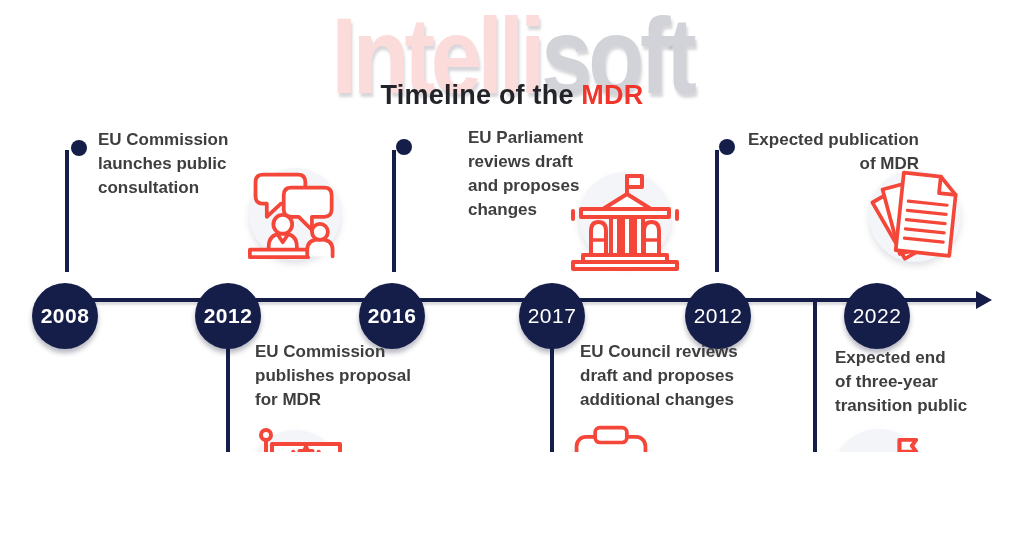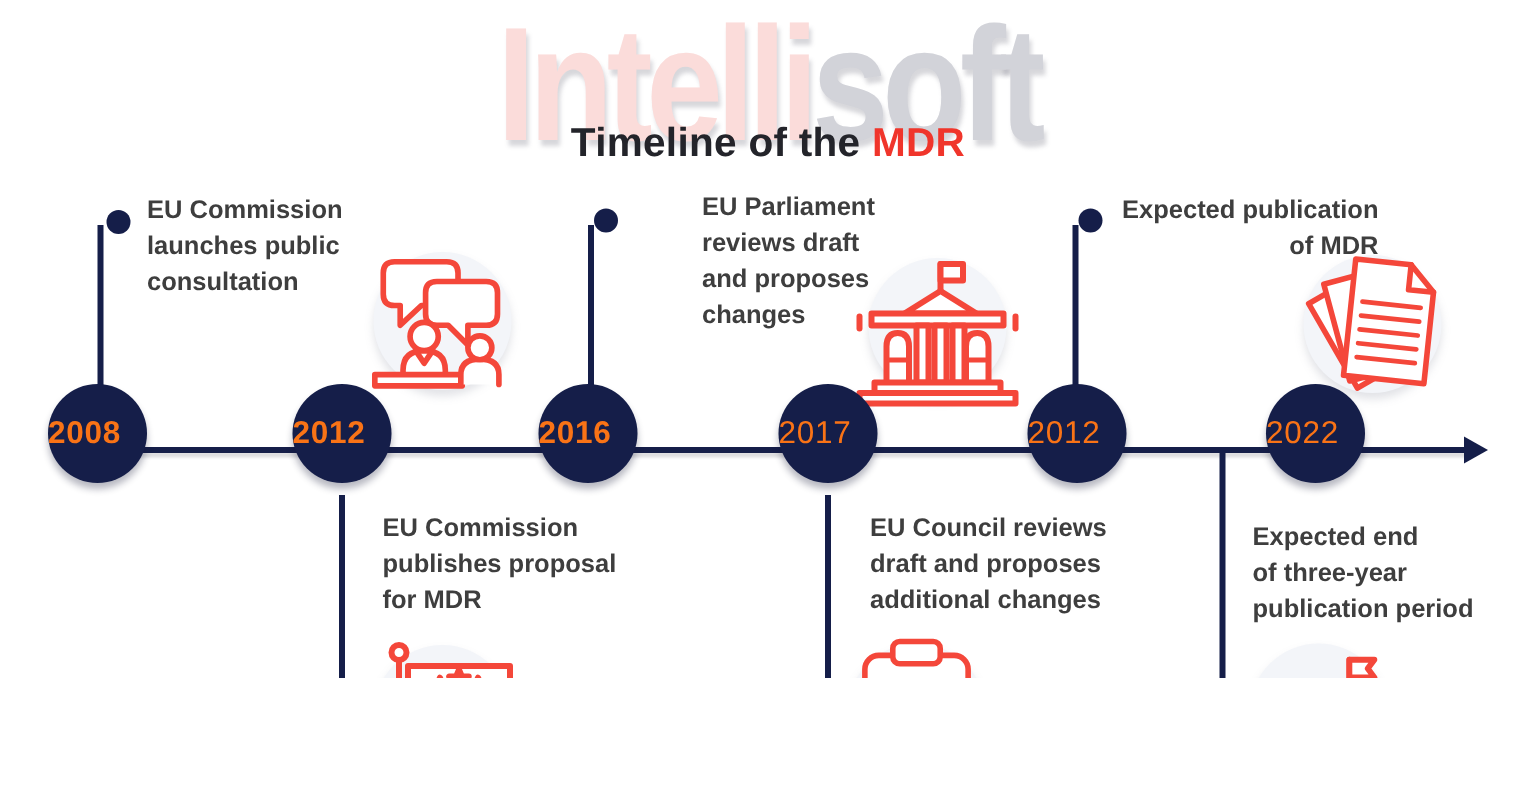--- a/index.html
+++ b/index.html
@@ -36,22 +36,22 @@
     position:absolute;left:65px;top:298px;width:913px;height:4px;
     background:var(--navy);z-index:3;box-shadow:0 3px 2px rgba(60,60,80,.18);
   }
   .arrowhead{
     position:absolute;left:976px;top:291px;width:0;height:0;z-index:3;
     border-left:16px solid var(--navy);
     border-top:9px solid transparent;border-bottom:9px solid transparent;
   }
   
   .node{
-    position:absolute;top:256px;width:66px;height:66px;border-radius:50%;
-    background:var(--navy);color:#f97316;display:flex;align-items:center;justify-content:flex-start;
+    position:absolute;top:283px;width:66px;height:66px;border-radius:50%;
+    background:var(--navy);color:#ffffff;display:flex;align-items:center;justify-content:center;
     z-index:5;box-shadow:0 4px 5px rgba(15,20,50,.3);font-size:21px;letter-spacing:.5px;
   }
   .yb{font-weight:700;}
   .yl{font-weight:400;}
   .n2008{left:32px}.n2012{left:195px}.n2014{left:359px}
   .n2015{left:519px}.n2016{left:685px}.n2019{left:844px}
   
   .connector{position:absolute;width:4px;background:var(--navy);z-index:4;}
   .c2008{left:65px;top:150px;height:122px;}
   .c2014{left:392px;top:150px;height:122px;}
@@ -251,21 +251,21 @@
   </div>
 
   <div>
     <div class="connector c2019"></div>
     <div class="enddot d2019"></div>
     <div class="node n2019 yl">
         <span>2022</span>
       </div>
     <div class="etext t2019">Expected end
 of three-year
-publication period</div>
+transition public</div>
     <div class="icon i2019">
       <svg class="svg-grow" width="98" height="98" viewBox="0 0 100 100">
         <path d="M71 30 V8"></path>
         <path class="f" d="M71 8 H88 L83.5 14 L88 20 H71 Z"></path>
         <rect class="f" x="12" y="72" width="15" height="22"></rect>
         <rect class="f" x="29" y="60" width="15" height="34"></rect>
         <rect class="f" x="46" y="48" width="15" height="46"></rect>
         <rect class="f" x="63" y="30" width="15" height="64"></rect>
         <path d="M2 94 H98"></path>
       </svg>

